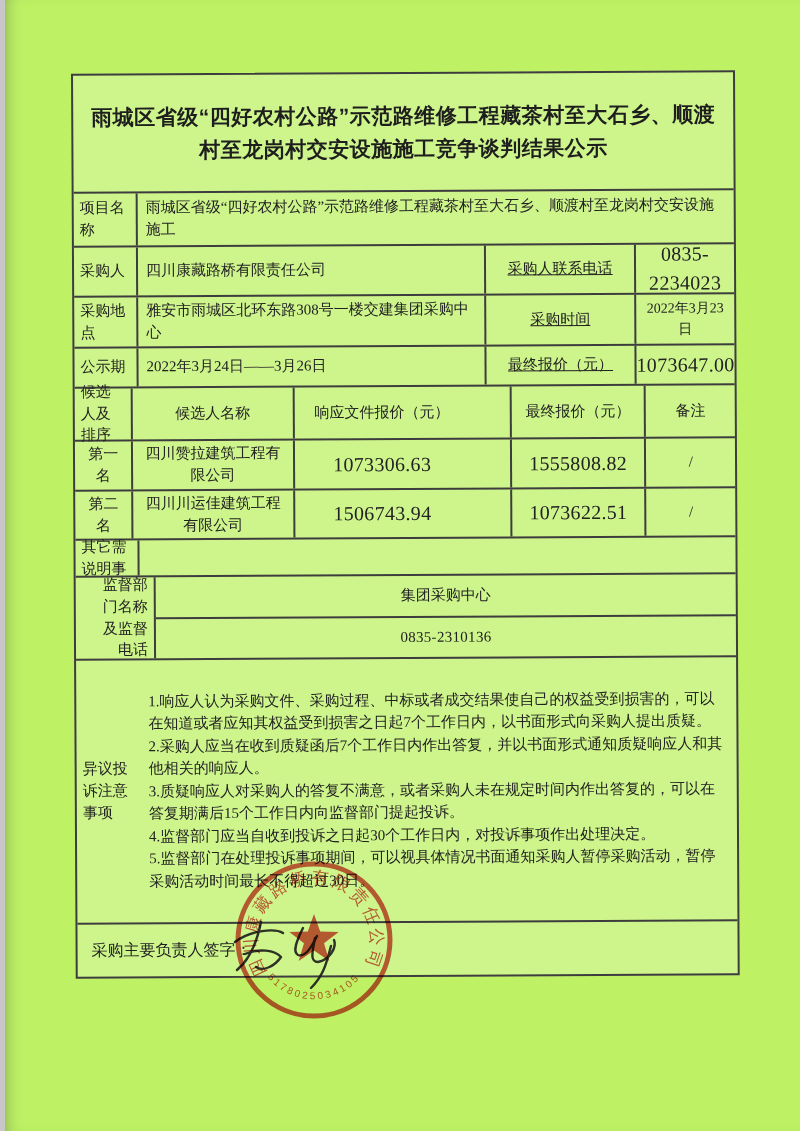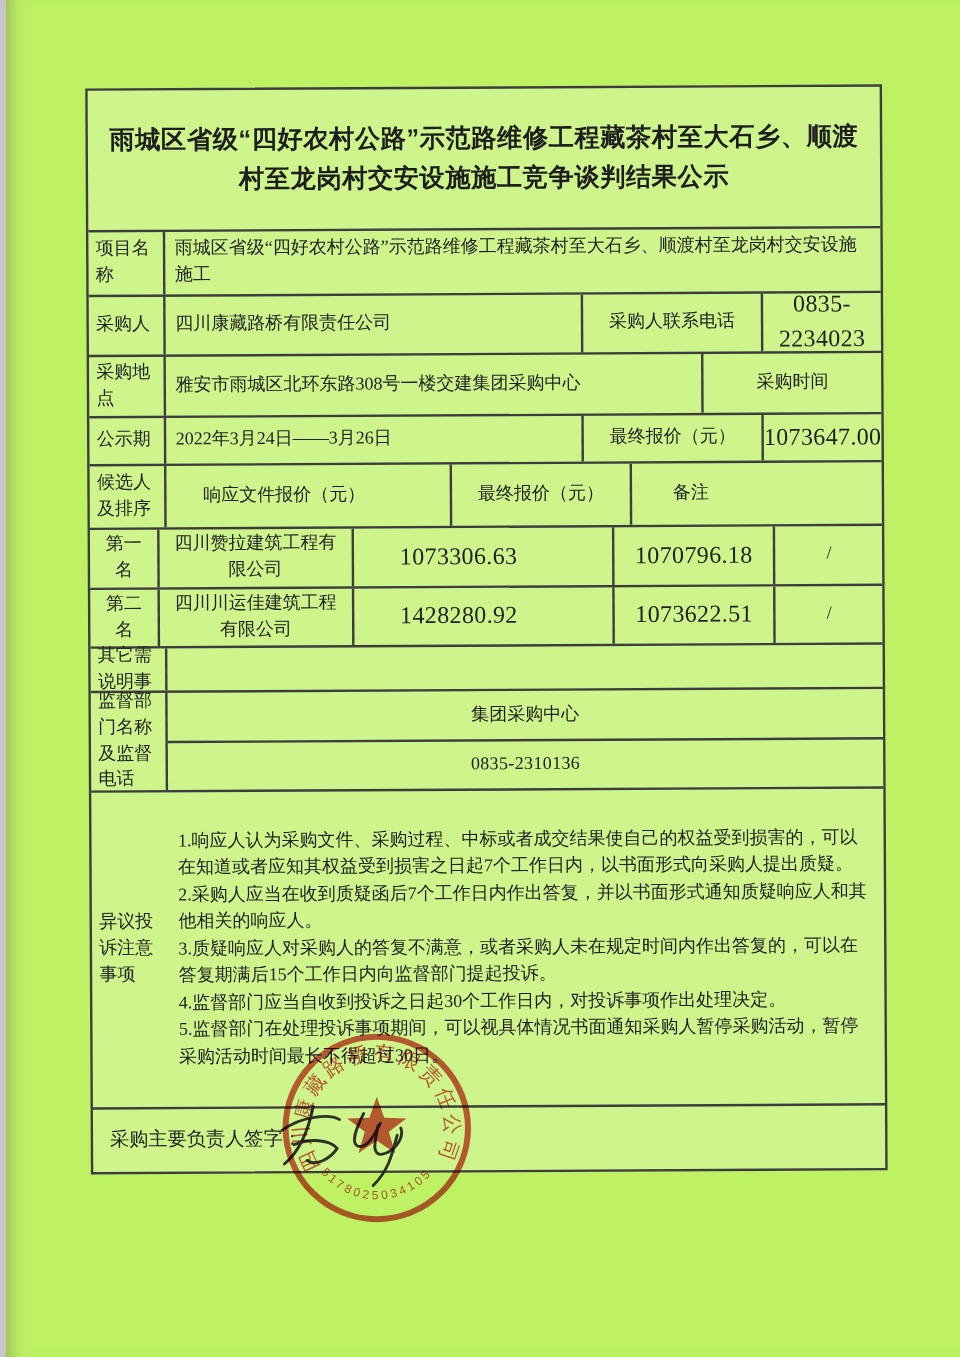--- a/index.html
+++ b/index.html
@@ -9,21 +9,21 @@
   .sheet{position:absolute;left:66px;top:72px;width:660px;
          border:2px solid #3d3d3d;transform:rotate(-0.3deg);transform-origin:50% 0;
          background:rgba(255,255,255,.25);}
   .row{display:flex;border-top:2px solid #3d3d3d;align-items:stretch;}
   .row:first-child{border-top:none;}
   .cell{box-sizing:border-box;display:flex;align-items:center;font-size:15px;line-height:1.45;
         padding:3px 8px;}
   .row > .cell + .cell, .row > .cell + .supcol{border-left:2px solid #3d3d3d;}
   .lab{width:62px;padding:3px 6px;text-align:left;}
   .v1{flex:1;}
-  .l2{width:150px;justify-content:center;text-align:center;}
+  .l2{width:150px;justify-content:center;text-align:center;text-decoration:underline;}
   .v2{width:100px;justify-content:center;text-align:center;font-size:14px;}
   .c-name{width:180px;}
   .c-doc{width:198px;}
   .c-fin{width:150px;margin-left:40px;}
   .c-note{width:100px;}
   .center{justify-content:center;text-align:center;}
   .num{font-size:20px;letter-spacing:.3px;}
   
   .title-row{height:116px;}
   .title-cell{flex:1;display:flex;align-items:center;justify-content:center;text-align:center;
@@ -37,21 +37,21 @@
   .r-candhead{height:51px;}
   .r-rank1{height:48px;}
   .r-rank2{height:47px;}
   .r-other{height:35px;}
   .r-supervision{height:81px;}
   .r-objection{height:262px;}
   .r-signature{height:52px;}
   .supcol{flex:1;display:flex;flex-direction:column;}
   .supcell{flex:1;display:flex;align-items:center;justify-content:center;font-size:15px;}
   .supcell + .supcell{border-top:2px solid #3d3d3d;}
-  .sup-lab{justify-content:center;text-align:left;}
+  .sup-lab{justify-content:center;text-align:right;margin-left:16px;}
   .objection-body{flex:1;display:flex;flex-direction:column;justify-content:center;
                   padding:6px 10px;font-size:15px;line-height:22.5px;text-align:left;
                   align-items:flex-start;}
   .objection-body div{display:block;}
   .obj-lab{align-items:center;}
   .sig-cell{flex:1;padding-left:14px;font-size:16px;}
   
   .seal{position:absolute;left:224px;top:855px;width:170px;height:170px;
         mix-blend-mode:multiply;opacity:.88;}
   .handwriting{position:absolute;left:222px;top:906px;width:136px;height:96px;}
@@ -77,48 +77,50 @@
       <div class="cell lab">采购人</div>
       <div class="cell v1">四川康藏路桥有限责任公司</div>
       <div class="cell l2">采购人联系电话</div>
       <div class="cell v2 num">0835-2234023</div>
     </div>
 
     <div class="row r-location">
       <div class="cell lab">采购地点</div>
       <div class="cell v1">雅安市雨城区北环东路308号一楼交建集团采购中心</div>
       <div class="cell l2">采购时间</div>
+      <div class="cell v2">2022年3月23日</div>
     </div>
 
     <div class="row r-publicity">
       <div class="cell lab">公示期</div>
       <div class="cell v1">2022年3月24日——3月26日</div>
       <div class="cell l2">最终报价（元）</div>
       <div class="cell v2 num">1073647.00</div>
     </div>
 
     <div class="row r-candhead">
       <div class="cell lab">候选人及排序</div>
+      <div class="cell c-name center">候选人名称</div>
       <div class="cell c-doc center">响应文件报价（元）</div>
       <div class="cell c-fin center">最终报价（元）</div>
       <div class="cell c-note center">备注</div>
     </div>
 
     <div class="row r-rank1">
       <div class="cell lab center">第一名</div>
       <div class="cell c-name center">四川赞拉建筑工程有限公司</div>
       <div class="cell c-doc center num">1073306.63</div>
-      <div class="cell c-fin center num">1070796.18</div>
+      <div class="cell c-fin center num">1555808.82</div>
       <div class="cell c-note center">/</div>
     </div>
 
     <div class="row r-rank2">
       <div class="cell lab center">第二名</div>
       <div class="cell c-name center">四川川运佳建筑工程有限公司</div>
-      <div class="cell c-doc center num">1428280.92</div>
+      <div class="cell c-doc center num">1506743.94</div>
       <div class="cell c-fin center num">1073622.51</div>
       <div class="cell c-note center">/</div>
     </div>
 
     <div class="row r-other">
       <div class="cell lab">其它需说明事</div>
       <div class="cell v1"></div>
     </div>
 
     <div class="row r-supervision">

